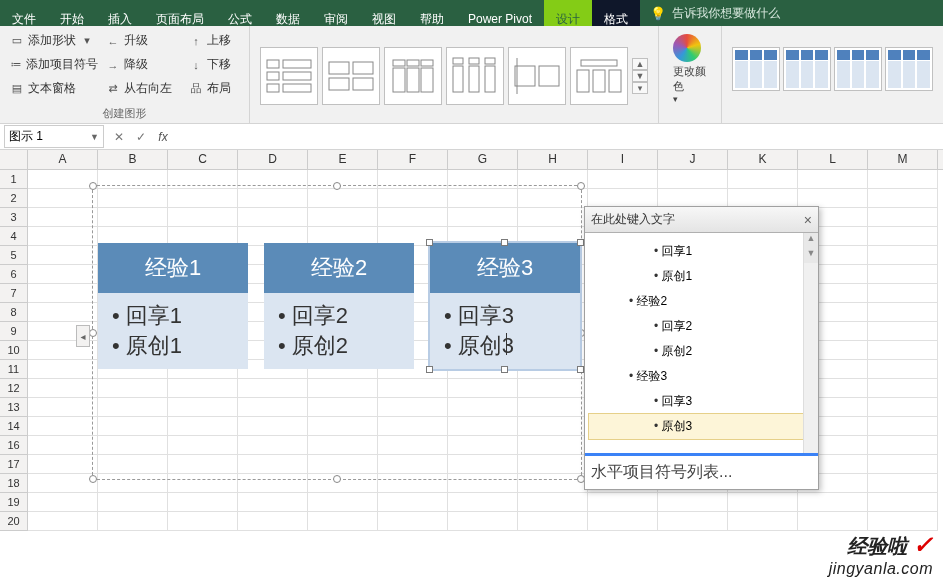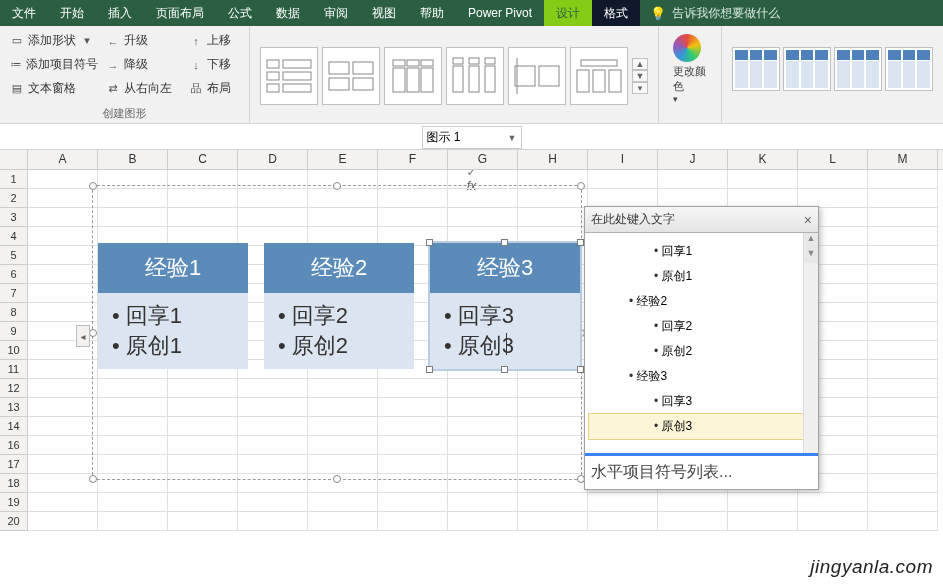--- a/index.html
+++ b/index.html
@@ -1,20 +1,20 @@
 <!DOCTYPE html>
 <html><head>
 <meta charset="utf-8">
 <style>
 * { margin:0; padding:0; box-sizing:border-box; font-family:"Microsoft YaHei",sans-serif; }
 body { background:#fff; width:943px; height:584px; overflow:hidden; position:relative; }
 
 
 .menubar { background:#2a6041; height:26px; display:flex; align-items:center; font-size:12px; color:#fff; }
-.menubar .mi { padding:0 12px; height:26px; line-height:26px; cursor:pointer; }
+.menubar .mi { padding:6px 12px; height:26px; line-height:26px; cursor:pointer; }
 .menubar .mi.active { background:#84cc16; color:#2a6041; }
 .menubar .mi.dark { background:#0f172a; }
 .menubar .search { display:flex; align-items:center; gap:6px; padding-left:10px; color:#d8e8de; }
 .menubar .srch-icon { font-size:13px; }
 
 
 .ribbon { background:#f1f1f1; height:98px; border-bottom:1px solid #d4d4d4; display:flex; }
 .ribbon-group { border-right:1px solid #d4d4d4; padding:4px 6px 2px; display:flex; flex-direction:column; }
 .ribbon-group .body { flex:1; display:flex; }
 .ribbon-group .label { text-align:center; font-size:11px; color:#666; padding-top:2px; }
@@ -33,21 +33,21 @@
 .color-btn { display:flex; flex-direction:column; align-items:flex-start; padding:4px 8px; font-size:11px; color:#444; }
 .color-circle { width:28px; height:28px; border-radius:50%; background:conic-gradient(#e74c3c,#f1c40f,#2ecc71,#3498db,#9b59b6,#e74c3c); margin-bottom:2px; }
 .styles-gal { display:flex; gap:3px; padding:4px; align-items:center; }
 .style-thumb { width:48px; height:44px; border:1px solid #c0c0c0; background:#fff; display:flex; flex-direction:column; padding:2px; gap:1px;}
 .style-thumb .hdr { height:10px; background:#4f81bd;}
 .style-thumb .bd { flex:1; background:#dbe5f1;}
 .style-thumb.two { display:flex; flex-direction:row; gap:2px; padding:2px;}
 .style-thumb.two .sc { flex:1; display:flex; flex-direction:column; gap:1px;}
 
 
-.fbar { height:26px; border-bottom:1px solid #d4d4d4; display:flex; align-items:center; font-size:12px; background:#fff;flex-direction:column;}
+.fbar { height:26px; border-bottom:1px solid #d4d4d4; display:flex; align-items:center; font-size:12px; background:#fff;}
 .namebox { width:100px; border:1px solid #ccc; margin:2px 4px; padding:2px 4px; display:flex; align-items:center; justify-content:space-between;}
 .namebox .dd { font-size:9px; color:#666;}
 .fbar .fbtn { width:22px; text-align:center; color:#777;}
 .fbar .fx { font-style:italic; color:#555;}
 .fbar input { flex:1; border:none; padding:2px 6px; font-size:12px;}
 
 
 .grid-wrap { position:relative; }
 .grid-head { display:flex; height:20px; background:#f3f2f1; border-bottom:1px solid #ccc; font-size:12px;}
 .corner { width:28px; border-right:1px solid #ccc; background:#f3f2f1;}
@@ -87,21 +87,21 @@
 .lvl1::before,.lvl2::before { content:"• "; color:#333;}
 .tp-sel { background:#fdf5d8; outline:1px solid #e6d089;}
 .tp-scroll { position:absolute; right:0; top:0; bottom:0; width:15px; background:#f0f0f0; border-left:1px solid #ddd;}
 .tp-scroll .up,.tp-scroll .dn{height:15px;text-align:center;font-size:9px;color:#888;background:#e8e8e8}
 .tp-foot { border-top:3px solid #3b82f6; padding:6px; font-size:16px; color:#444;}
 
 
 .wm { position:absolute; right:10px; bottom:6px; text-align:right;}
 .wm .l1 { font-size:20px; font-weight:bold; color:#222; font-style:italic;}
 .wm .l1 .chk { color:#d00; font-size:24px;}
-.wm .l2 { font-size:19px; color:#222; font-style:italic; letter-spacing:.5px;}
+.wm .l2 { font-size:16px; color:#222; font-style:italic; letter-spacing:.5px;}
 </style>
 </head>
 <body>
 
 <div class="menubar">
   <div class="mi">文件</div>
   <div class="mi">开始</div>
   <div class="mi">插入</div>
   <div class="mi">页面布局</div>
   <div class="mi">公式</div>
@@ -705,14 +705,15 @@
         <div class="up">▲</div>
         <div style="flex:1"></div>
         <div class="dn">▼</div>
       </div>
     </div>
     <div class="tp-foot">水平项目符号列表...</div>
   </div>
 </div>
 
 <div class="wm">
+  <div class="l1"><span>经验啦</span> <span class="chk">✓</span></div>
   <div class="l2">jingyanla.com</div>
 </div>
 
 </body></html>

